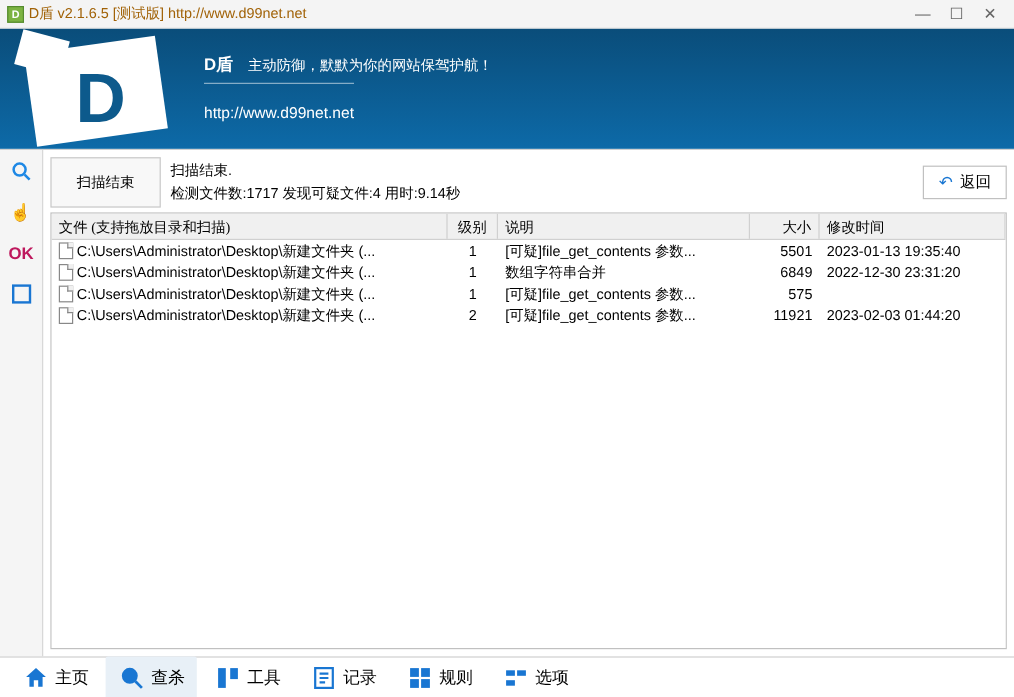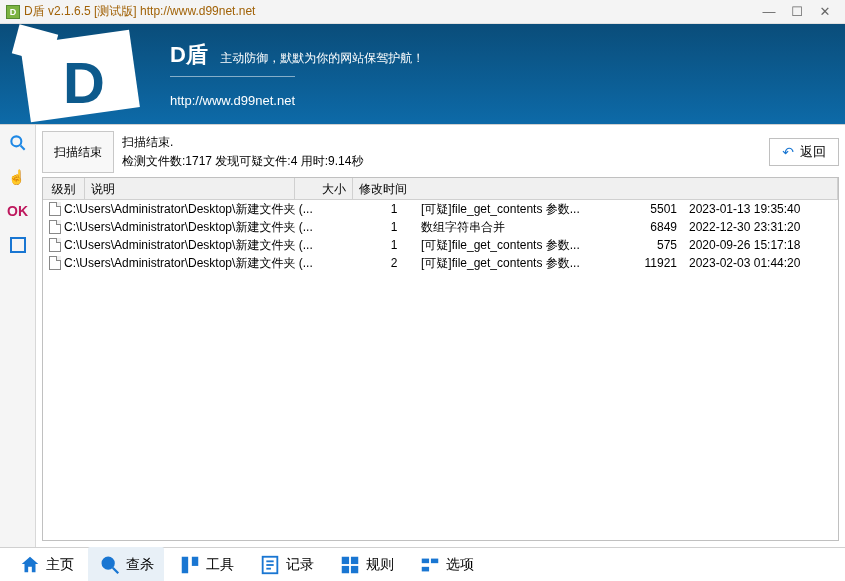--- a/index.html
+++ b/index.html
@@ -9,35 +9,35 @@
 .titlebar .app-icon { width: 14px; height: 14px; background: #7cb342; border: 1px solid #558b2f; margin-right: 4px; display: flex; align-items: center; justify-content: center; color: #fff; font-size: 9px; font-weight: bold; }
 .titlebar .title { flex: 1; color: #a16207; }
 .titlebar .win-btn { width: 28px; text-align: center; color: #666; cursor: pointer; font-size: 13px; }
 
 .banner { height: 100px; background: linear-gradient(to bottom, #0a4d7a 0%, #0d6aa8 100%); position: relative; overflow: hidden; display: flex; align-items: center; }
 .banner .logo-box { position: relative; width: 170px; height: 100%; }
 .banner .logo-shape { position: absolute; left: 15px; top: 5px; width: 140px; height: 90px; }
 .banner .logo-shape .bg-rect { position: absolute; background: #fff; transform: rotate(-8deg); }
 .banner .logo-d { position: absolute; left: 48px; top: 20px; font-size: 58px; font-weight: bold; color: #0d5a8c; font-family: Arial, sans-serif; }
 .banner .brand { color: #fff; }
-.banner .brand-title { font-size: 22px; font-weight: bold; display: inline-block; margin-right: 8px; }
+.banner .brand-title { font-size: 14px; font-weight: bold; display: inline-block; margin-right: 8px; }
 .banner .brand-sub { font-size: 12px; }
 .banner .brand-url { font-size: 13px; margin-top: 6px; border-top: 1px solid rgba(255,255,255,0.5); padding-top: 16px; display: inline-block; }
 
 .main-area { flex: 1; display: flex; border-top: 1px solid #d0d0d0; overflow: hidden; }
 .sidebar { width: 36px; background: #f5f5f5; border-right: 1px solid #d8d8d8; display: flex; flex-direction: column; align-items: center; padding-top: 6px; gap: 10px; }
 .sidebar .side-btn { width: 24px; height: 24px; display: flex; align-items: center; justify-content: center; cursor: pointer; font-size: 14px; font-weight: bold; }
 .side-search { color: #1e88e5; }
 .side-hand { color: #e53935; font-size: 15px; }
 .side-ok { color: #be185d; font-size: 12px; font-family: Arial; font-weight: bold; }
 .side-box { color: #1976d2; border: 2px solid #1976d2; width: 16px; height: 16px; }
 
 .content { flex: 1; display: flex; flex-direction: column; padding: 6px; gap: 4px; }
 .scan-header { display: flex; align-items: flex-start; gap: 8px; }
-.scan-end-btn { width: 72px; height: 42px; border: 1px solid #c8c8c8; background: #f8f8f8; font-size: 12px; cursor: pointer; }
+.scan-end-btn { width: 92px; height: 42px; border: 1px solid #c8c8c8; background: #f8f8f8; font-size: 12px; cursor: pointer; }
 .scan-info { flex: 1; font-size: 12px; line-height: 1.6; padding-top: 2px; font-family: "SimSun"; }
 .back-btn { border: 1px solid #c0c0c0; background: #fff; padding: 4px 12px; font-size: 13px; cursor: pointer; display: flex; align-items: center; gap: 6px; height: 28px; align-self: center; }
 .back-btn .back-icon { color: #1976d2; font-size: 14px; }
 
 .table-wrap { flex: 1; border: 1px solid #c0c0c0; overflow: hidden; display: flex; flex-direction: column; }
 .thead { display: flex; background: #f0f0f0; border-bottom: 1px solid #d0d0d0; font-size: 12px; height: 22px; }
 .thead .th { padding: 3px 6px; border-right: 1px solid #d0d0d0; overflow: hidden; white-space: nowrap; font-family: "SimSun"; }
 .tbody { flex: 1; overflow: auto; background: #fff; }
 .trow { display: flex; font-size: 12px; height: 18px; align-items: center; font-family: "SimSun", monospace; }
 .trow .td { padding: 16px 6px; overflow: hidden; white-space: nowrap; text-overflow: ellipsis; }
@@ -107,20 +107,21 @@
         <div>检测文件数:1717 发现可疑文件:4 用时:9.14秒</div>
       </div>
       <button class="back-btn">
         <span class="back-icon">↶</span>
         <span>返回</span>
       </button>
     </div>
 
     <div class="table-wrap">
       <div class="thead">
+        <div class="th col-file">文件 (支持拖放目录和扫描)</div>
         <div class="th col-level">级别</div>
         <div class="th col-desc">说明</div>
         <div class="th col-size">大小</div>
         <div class="th col-time">修改时间</div>
       </div>
       <div class="tbody" id="tbody">
           <div class="trow">
             <div class="td col-file"><span class="file-icon"></span>C:\Users\Administrator\Desktop\新建文件夹 (...</div>
             <div class="td col-level">1</div>
             <div class="td col-desc">[可疑]file_get_contents 参数...</div>
@@ -132,21 +133,20 @@
             <div class="td col-level">1</div>
             <div class="td col-desc">数组字符串合并</div>
             <div class="td col-size">6849</div>
             <div class="td col-time">2022-12-30 23:31:20</div>
           </div>
           <div class="trow">
             <div class="td col-file"><span class="file-icon"></span>C:\Users\Administrator\Desktop\新建文件夹 (...</div>
             <div class="td col-level">1</div>
             <div class="td col-desc">[可疑]file_get_contents 参数...</div>
             <div class="td col-size">575</div>
-            <div class="td col-time">2020-09-26 15:17:18</div>
           </div>
           <div class="trow">
             <div class="td col-file"><span class="file-icon"></span>C:\Users\Administrator\Desktop\新建文件夹 (...</div>
             <div class="td col-level">2</div>
             <div class="td col-desc">[可疑]file_get_contents 参数...</div>
             <div class="td col-size">11921</div>
             <div class="td col-time">2023-02-03 01:44:20</div>
           </div>
         </div>
     </div>

